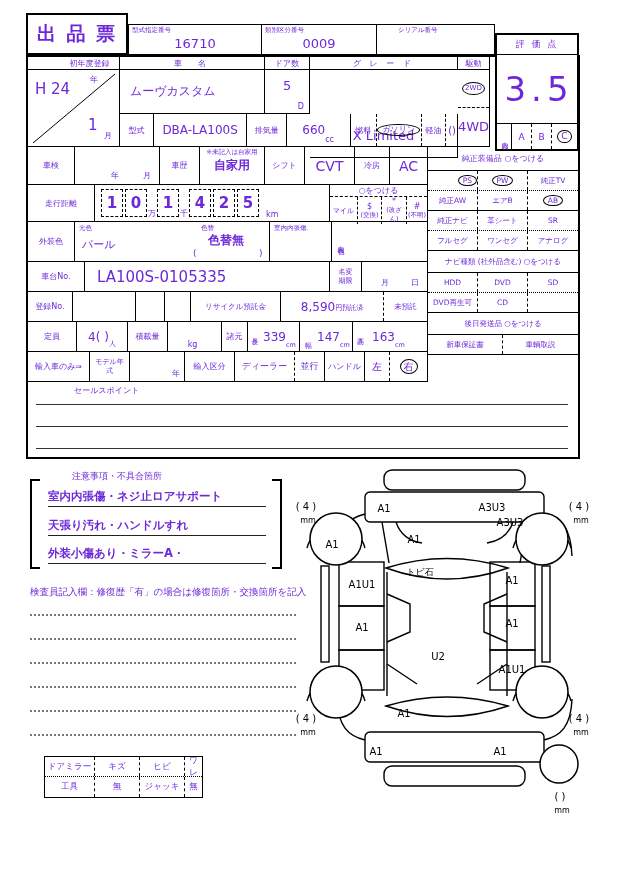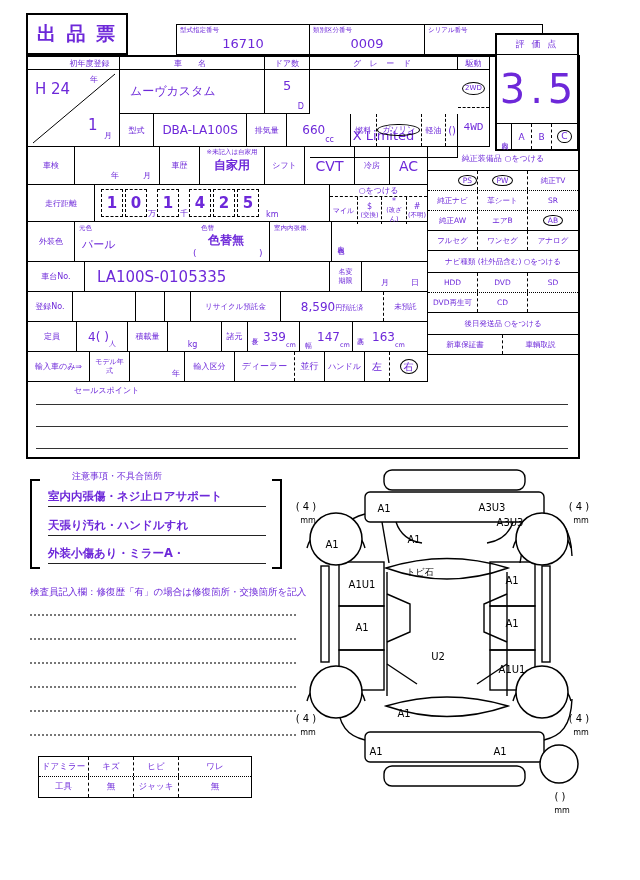--- a/index.html
+++ b/index.html
@@ -25,39 +25,39 @@
 </style>
 </head>
 <body>
 
 <div class="page">
 
   <div class="abs cell" style="left:26px;top:13px;width:102px;height:42px;border:2px solid #000;">
     <span style="font-size:19px;font-weight:bold;letter-spacing:2px;">出 品 票</span>
   </div>
 
-  <div class="abs flex" style="left:128px;top:24px;width:367px;height:31px;border:1.5px solid #000;margin-left:48px;">
+  <div class="abs flex" style="left:128px;top:24px;width:367px;height:31px;border:1.5px solid #000;">
     <div class="cell br" style="width:133px;">
       <span class="abs tiny" style="left:3px;top:1px;">型式指定番号</span>
       <span style="font-size:13px;padding-top:8px;">16710</span>
     </div>
     <div class="cell br" style="width:115px;">
       <span class="abs tiny" style="left:3px;top:1px;">類別区分番号</span>
       <span style="font-size:13px;padding-top:8px;">0009</span>
     </div>
     <div class="cell" style="flex:1;">
-      <span class="abs tiny" style="left:3px;top:1px;">シリアル番号</span>
+      <span class="abs tiny" style="left:21px;top:1px;">シリアル番号</span>
       <span style="font-size:13px;padding-top:8px;"></span>
     </div>
   </div>
 
   <div class="abs" style="left:495px;top:33px;width:84px;height:118px;border:2px solid #000;background:#fff;z-index:3;">
     <div class="cell bb" style="height:20px;font-size:9px;letter-spacing:2px;">評 価 点</div>
     <div class="cell" style="height:68px;">
-      <span style="font-size:40px;letter-spacing:5px;padding-left:4px;">3.5</span>
+      <span style="font-size:34px;letter-spacing:5px;padding-left:4px;">3.5</span>
     </div>
     <div class="flex bt" style="height:26px;">
       <div class="cell br" style="width:15px;">
           <span class="v">内装</span>
         </div>
       <div class="cell brd" style="width:20px;font-size:9px;">A</div>
       <div class="cell brd" style="width:20px;font-size:9px;">B</div>
       <div class="cell" style="flex:1;">
           <span class="circ" style="font-size:9px;padding:0 3px;">C</span>
         </div>
@@ -88,21 +88,21 @@
     <div class="abs br bb" style="left:237px;top:13px;width:45px;height:44px;">
       <span class="abs" style="left:18px;top:8px;font-size:13px;">5</span>
       <span class="abs lab" style="right:5px;bottom:2px;">D</span>
     </div>
     <div class="abs br bb cell" style="left:282px;top:13px;width:148px;height:44px;font-size:13px;">X Limited</div>
 
     <div class="abs br bb" style="left:430px;top:13px;width:32px;height:77px;">
       <div class="cell" style="height:38px;border-bottom:1px dashed #000;">
         <span class="circ" style="font-size:7px;padding:1px 2px;">2WD</span>
       </div>
-      <div class="cell" style="height:37px;font-size:11px;font-family:Liberation Mono, monospace;">4WD</div>
+      <div class="cell" style="height:37px;font-size:13px;">4WD</div>
     </div>
 
     <div class="abs flex bb" style="left:92px;top:57px;width:338px;height:33px;">
       <div class="cell br lab" style="width:36px;">型式</div>
       <div class="cell br" style="width:100px;font-size:12px;">DBA-LA100S</div>
       <div class="cell br lab" style="width:42px;">排気量</div>
       <div class="cell br" style="width:68px;">
         <span style="font-size:12px;">660</span>
         <span class="unit">cc</span>
       </div>
@@ -278,31 +278,31 @@
       <div class="cell bb lab" style="height:24px;">純正装備品 ○をつける</div>
       <div class="flex bbd" style="height:20px;">
         <div class="cell brd" style="width:50px;justify-content:flex-end;">
             <span class="circ" style="font-size:7.5px;">PS</span>
           </div>
         <div class="cell brd" style="width:50px;">
             <span class="circ" style="font-size:7.5px;">PW</span>
           </div>
         <div class="cell" style="flex:1;font-size:7.5px;">純正TV</div>
       </div>
-      <div class="flex bbd" style="height:20px;">
-        <div class="cell brd" style="width:50px;font-size:7.5px;">純正ナビ</div>
-        <div class="cell brd" style="width:50px;font-size:7.5px;">革シート</div>
-        <div class="cell" style="flex:1;font-size:7.5px;">SR</div>
-      </div>
       <div class="flex bb" style="height:20px;">
         <div class="cell brd" style="width:50px;font-size:7.5px;">純正AW</div>
         <div class="cell brd" style="width:50px;font-size:7.5px;">エアB</div>
         <div class="cell" style="flex:1;">
             <span class="circ" style="font-size:7.5px;">AB</span>
           </div>
+      </div>
+      <div class="flex bbd" style="height:20px;">
+        <div class="cell brd" style="width:50px;font-size:7.5px;">純正ナビ</div>
+        <div class="cell brd" style="width:50px;font-size:7.5px;">革シート</div>
+        <div class="cell" style="flex:1;font-size:7.5px;">SR</div>
       </div>
       <div class="flex bb" style="height:20px;">
         <div class="cell brd" style="width:50px;font-size:7.5px;">フルセグ</div>
         <div class="cell brd" style="width:50px;font-size:7.5px;">ワンセグ</div>
         <div class="cell" style="flex:1;font-size:7.5px;">アナログ</div>
       </div>
       <div class="cell bb" style="height:22px;font-size:7.5px;">ナビ種類 (社外品含む) ○をつける</div>
       <div class="flex bbd" style="height:20px;">
         <div class="cell brd" style="width:50px;font-size:7.5px;">HDD</div>
         <div class="cell brd" style="width:50px;font-size:7.5px;">DVD</div>
@@ -329,21 +329,21 @@
   <div class="noteline" style="top:546px;">外装小傷あり・ミラーA・</div>
 
   <span class="abs" style="left:30px;top:586px;font-size:9.5px;">検査員記入欄：修復歴「有」の場合は修復箇所・交換箇所を記入</span>
   <div class="dotline" style="top:614px;"></div>
   <div class="dotline" style="top:638px;"></div>
   <div class="dotline" style="top:662px;"></div>
   <div class="dotline" style="top:686px;"></div>
   <div class="dotline" style="top:710px;"></div>
   <div class="dotline" style="top:734px;"></div>
 
-  <div class="abs" style="left:38px;top:756px;width:214px;border:1px solid #000;">
+  <div class="abs" style="left:44px;top:756px;width:159px;border:1px solid #000;">
     <div class="flex bbd" style="height:20px;">
       <div class="cell brd" style="width:50px;font-size:8.5px;">ドアミラー</div>
       <div class="cell brd" style="width:45px;font-size:8.5px;">キズ</div>
       <div class="cell brd" style="width:45px;font-size:8.5px;">ヒビ</div>
       <div class="cell" style="flex:1;font-size:8.5px;">ワレ</div>
     </div>
     <div class="flex" style="height:20px;">
       <div class="cell brd" style="width:50px;font-size:8.5px;">工具</div>
       <div class="cell brd" style="width:45px;font-size:8.5px;">無</div>
       <div class="cell brd" style="width:45px;font-size:8.5px;">ジャッキ</div>

